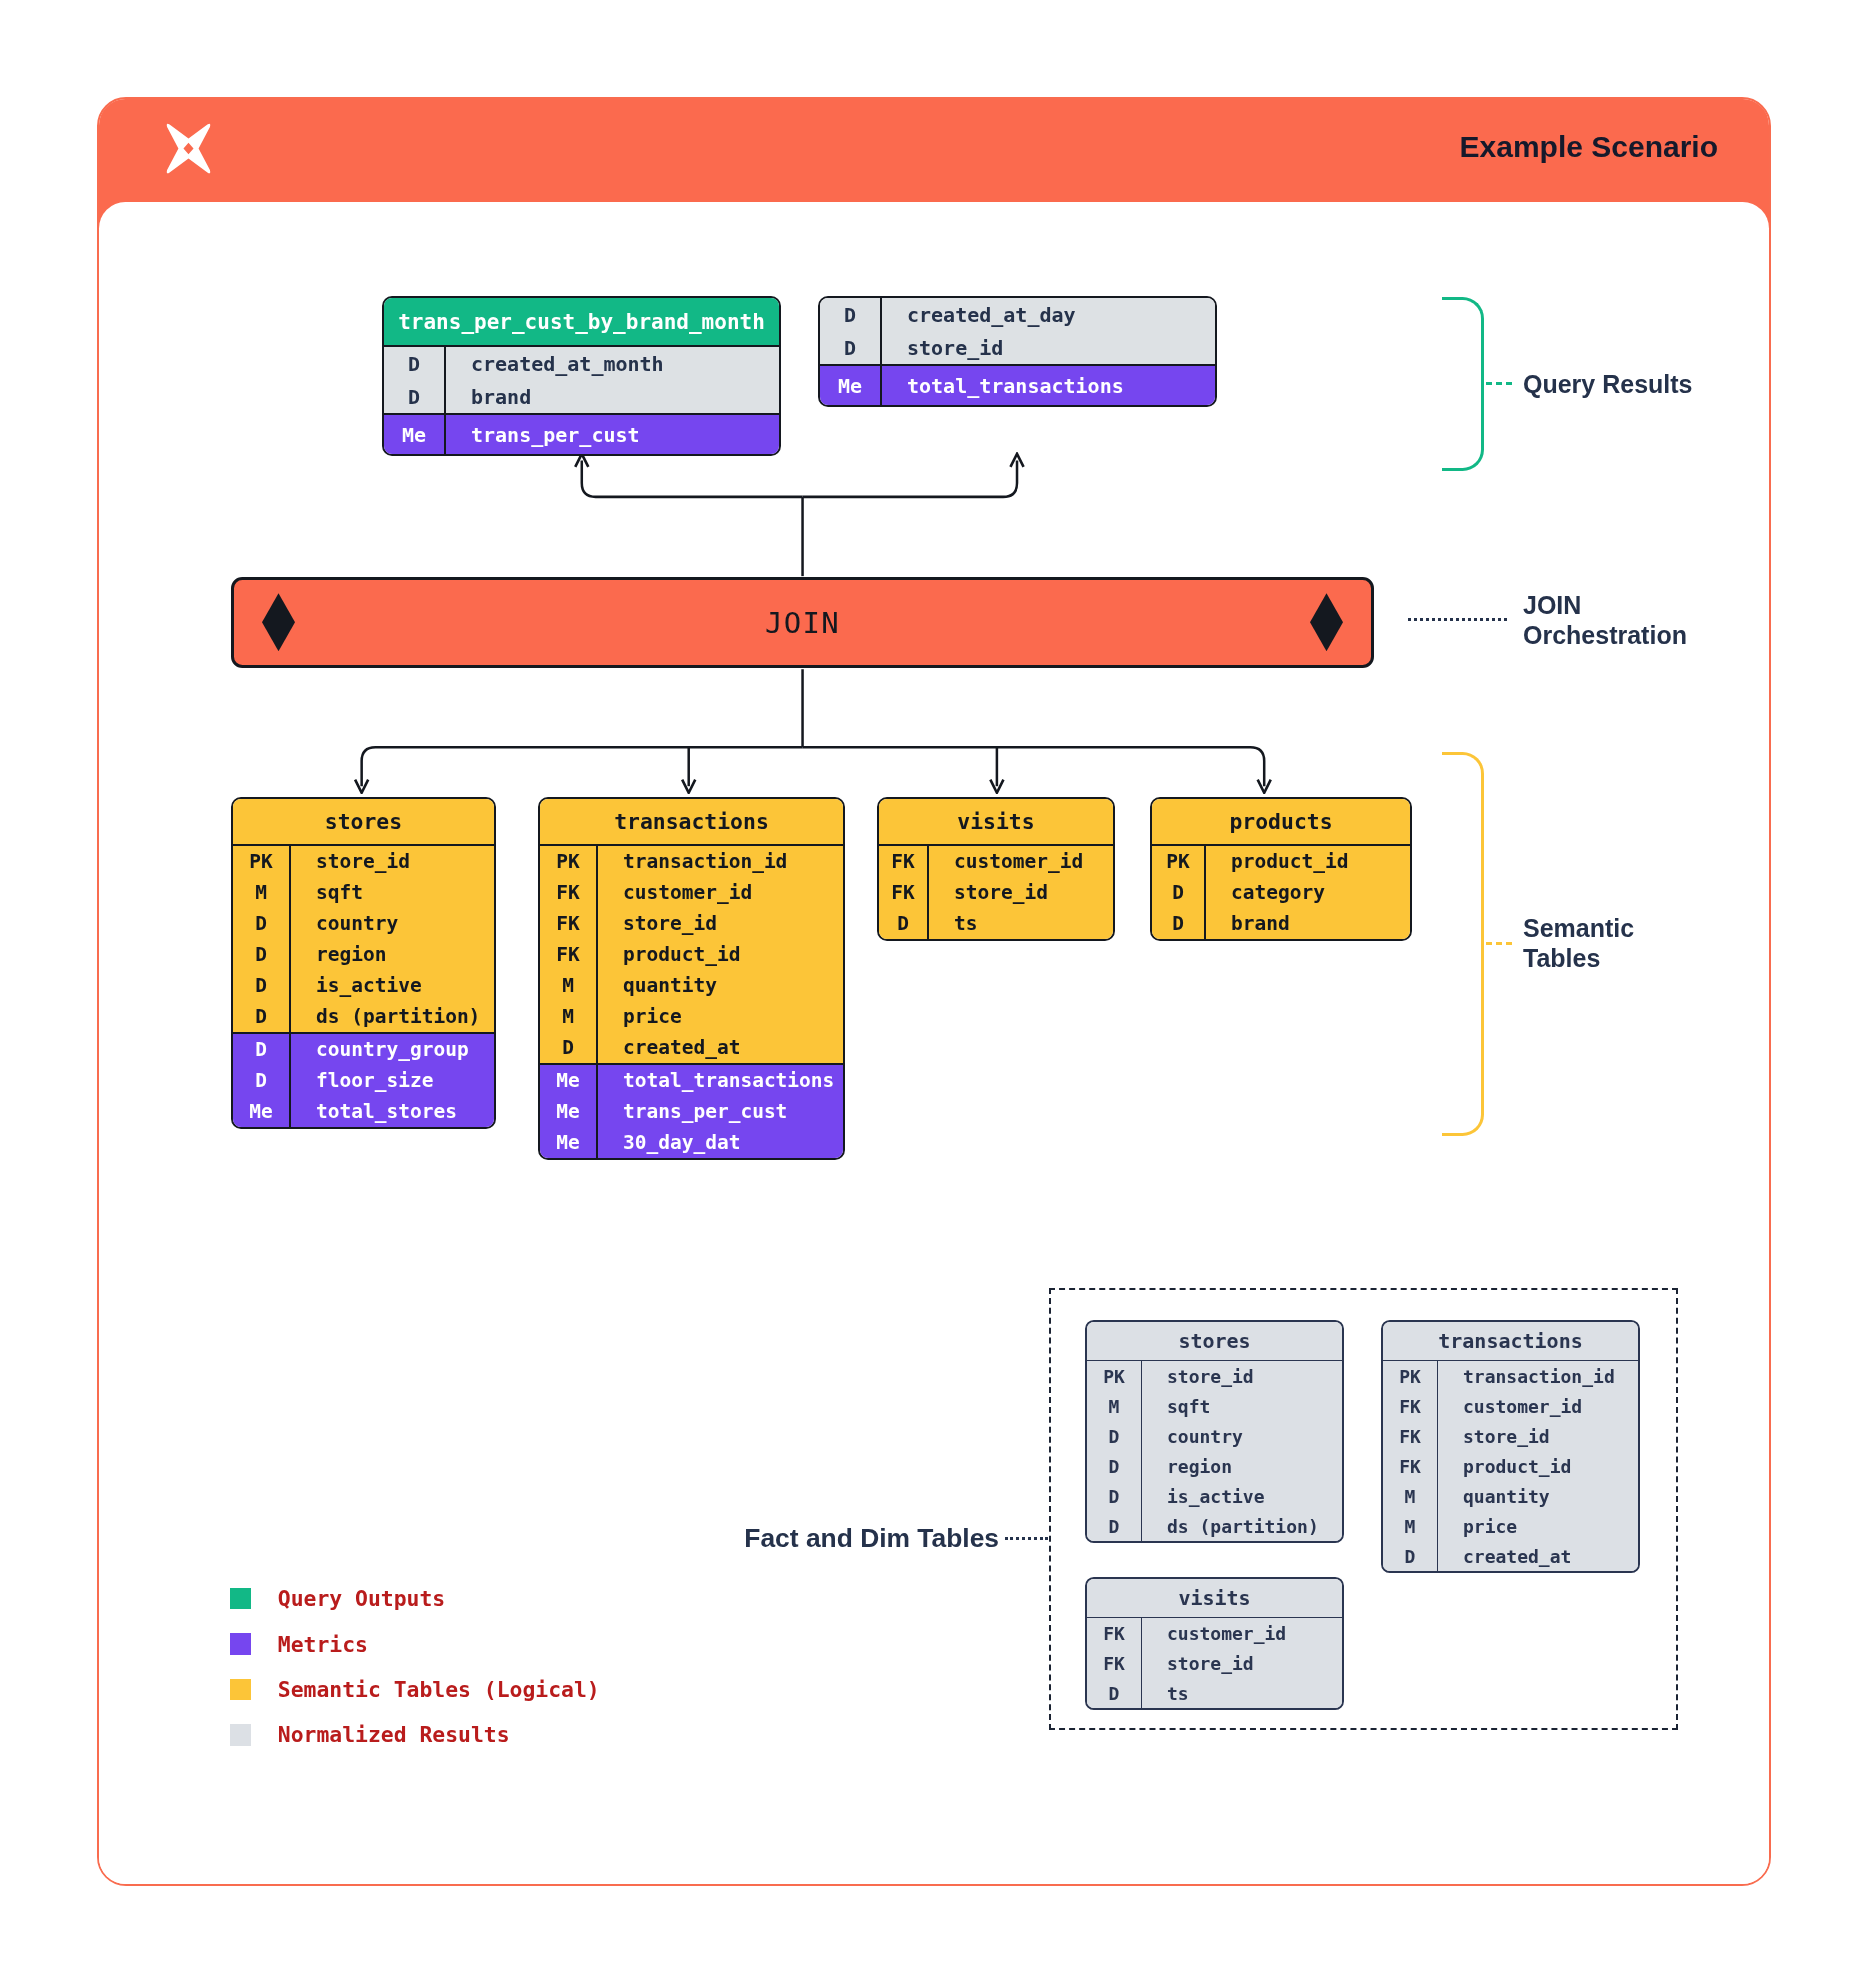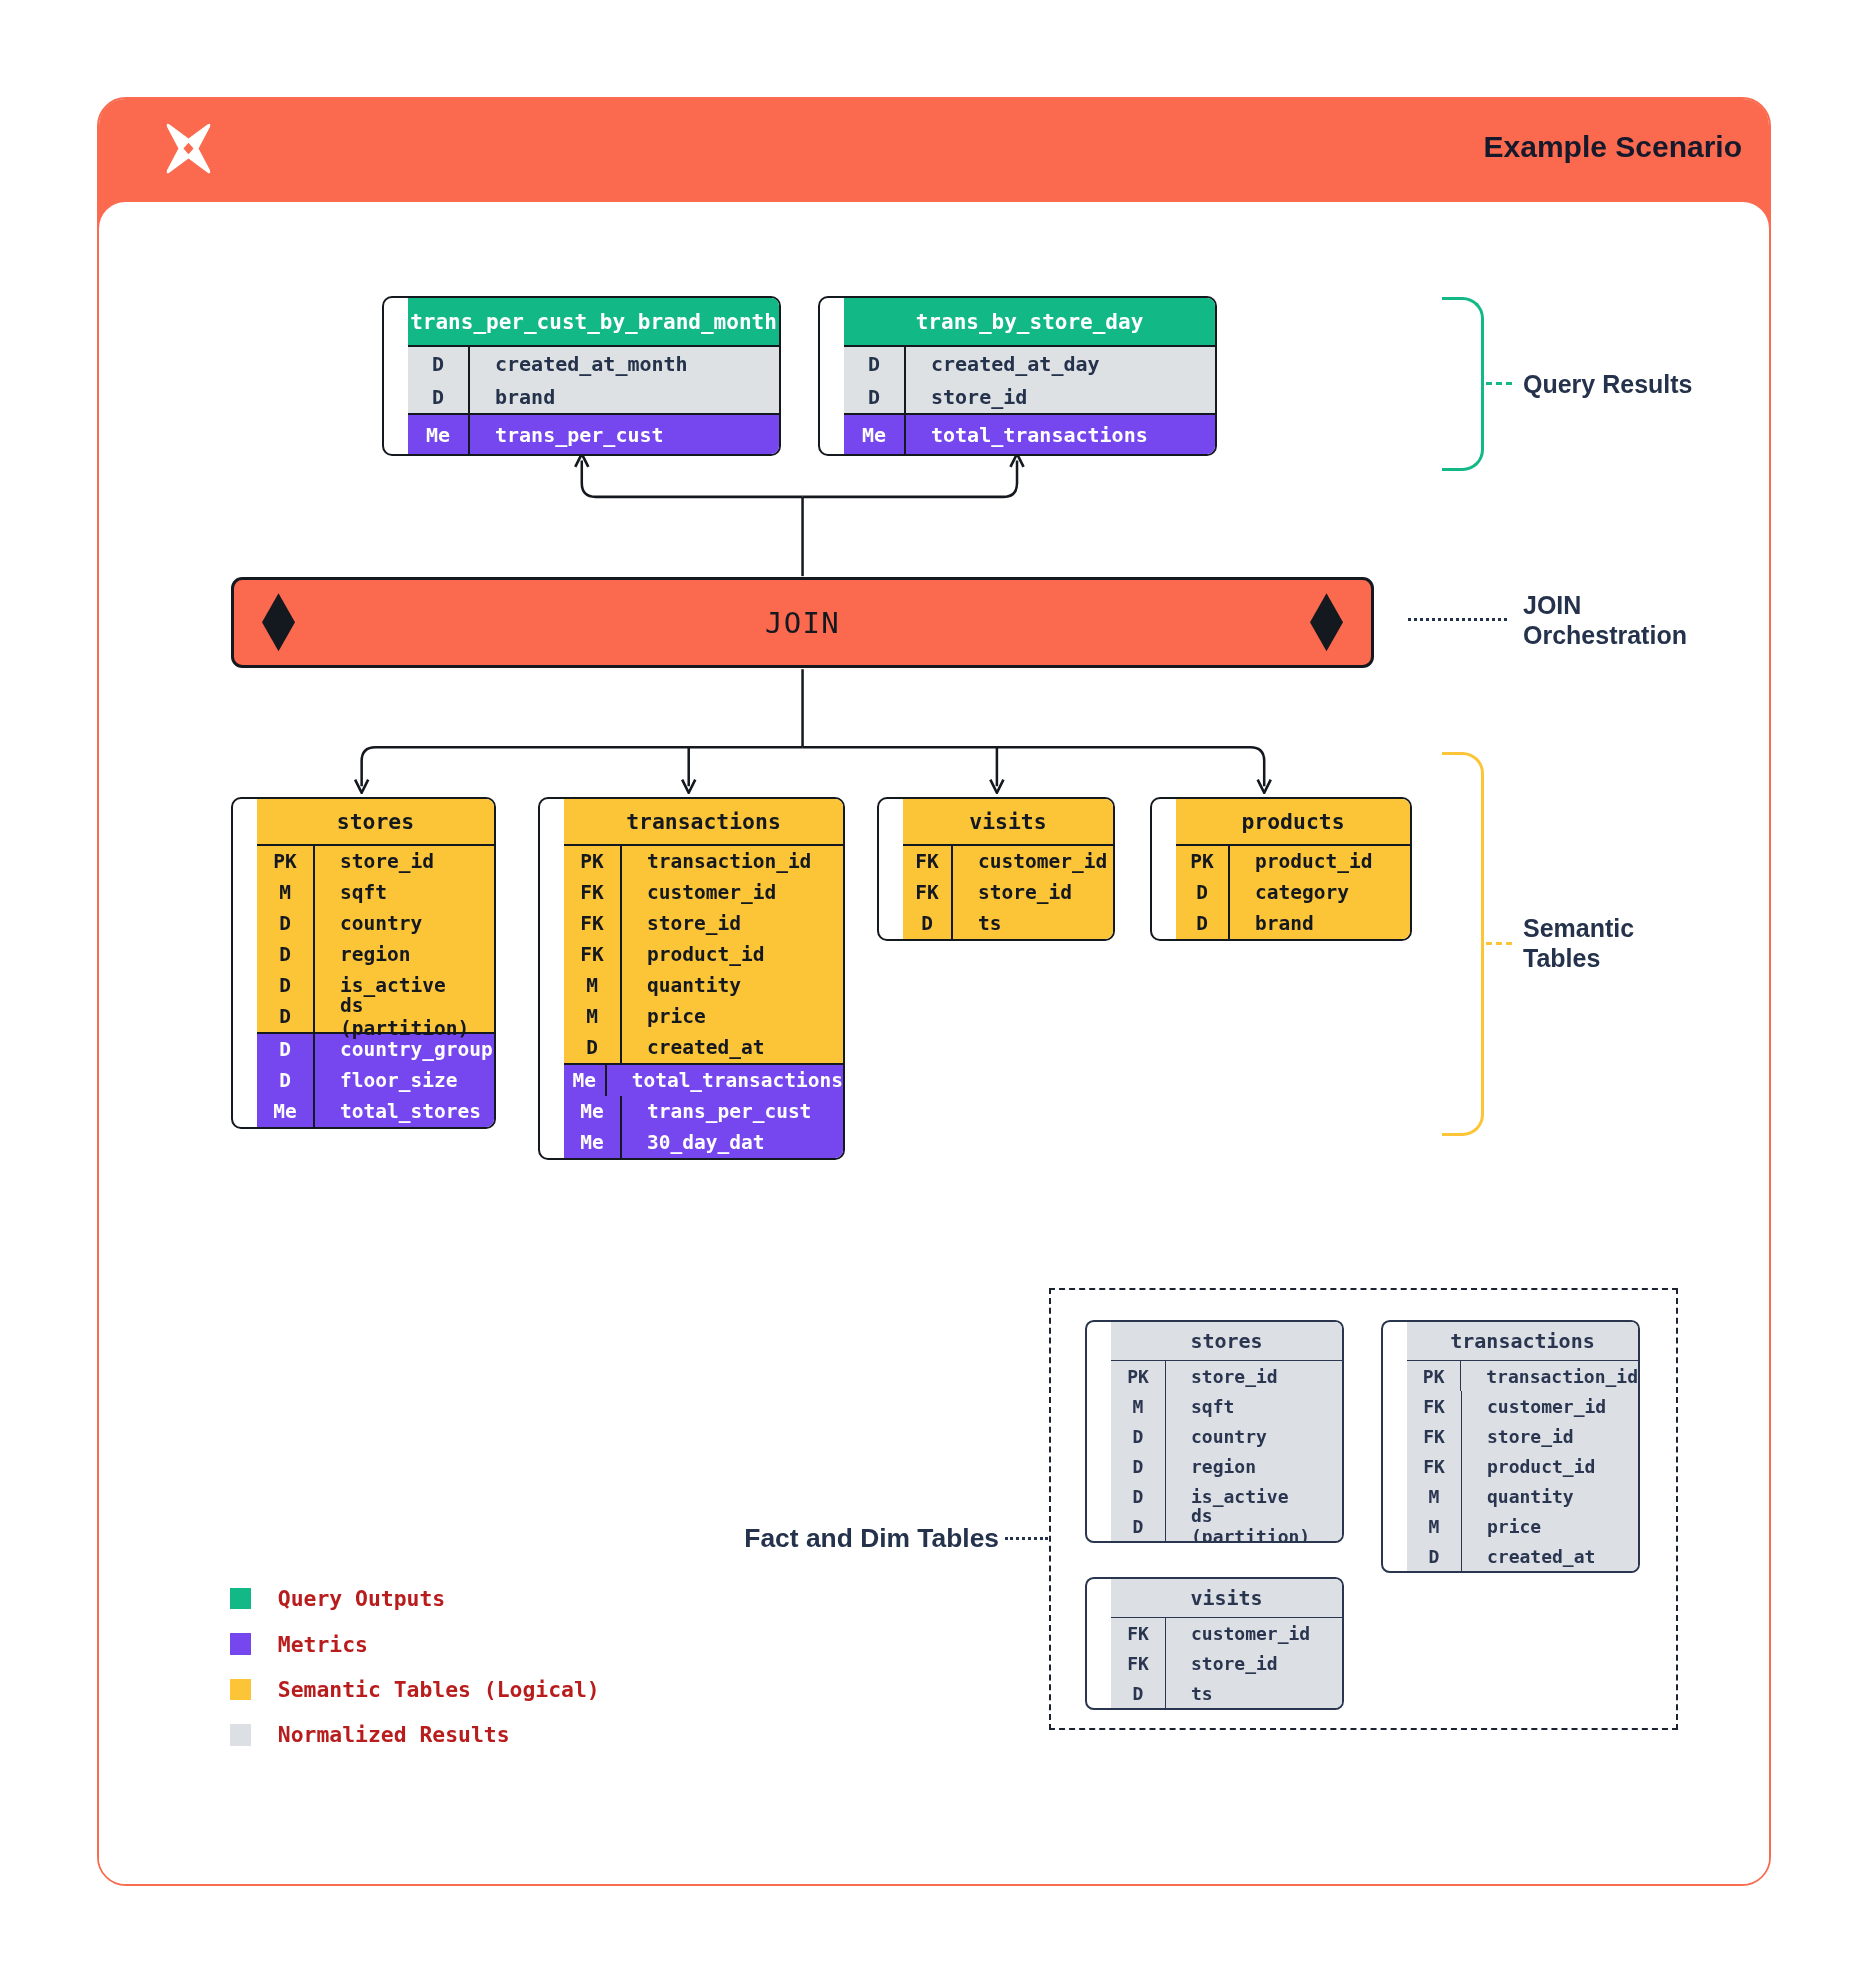--- a/index.html
+++ b/index.html
@@ -1,18 +1,18 @@
 <!DOCTYPE html>
 <html style="font-size:10px"><head>
 <meta charset="utf-8">
 <style>
   html,body{margin:0;padding:0;}
   body{width:1868px;height:1985px;position:relative;background:#ffffff;
        font-family:"DejaVu Sans Mono","Liberation Mono",monospace;}
-  .abs{position:absolute;padding-left:24px;}
+  .abs{position:absolute;}
 
   
   .card{position:absolute;left:97px;top:97px;width:1670px;height:1785px;
         background:#ffffff;border:2.5px solid #F96C4F;border-radius:29px;}
   .card-header{position:absolute;left:0;top:0;right:0;height:129px;
         background:#FB6A4E;border-radius:26.4px 26.4px 0 0;}
   .card-content{position:absolute;left:0;top:103px;right:0;bottom:0;
         background:#ffffff;border-radius:26.4px;}
   .brand{position:absolute;left:60px;top:20px;width:63px;height:63px;}
   .hdr-title{position:absolute;right:49px;top:33px;font-family:"Liberation Sans",sans-serif;
@@ -136,21 +136,20 @@
   <div class="t-metrics">
 
   <div class="trow">
       <div class="tkey">Me</div>
       <div class="tval">trans_per_cust</div>
     </div>
     </div>
 </div>
 
 <div class="tbl qtable abs" style="left:818px;top:296px;">
-  <div class="t-header">trans_by_store_day</div>
   <div class="t-body">
 
   <div class="trow">
       <div class="tkey">D</div>
       <div class="tval">created_at_day</div>
     </div>
       <div class="trow">
       <div class="tkey">D</div>
       <div class="tval">store_id</div>
     </div>

